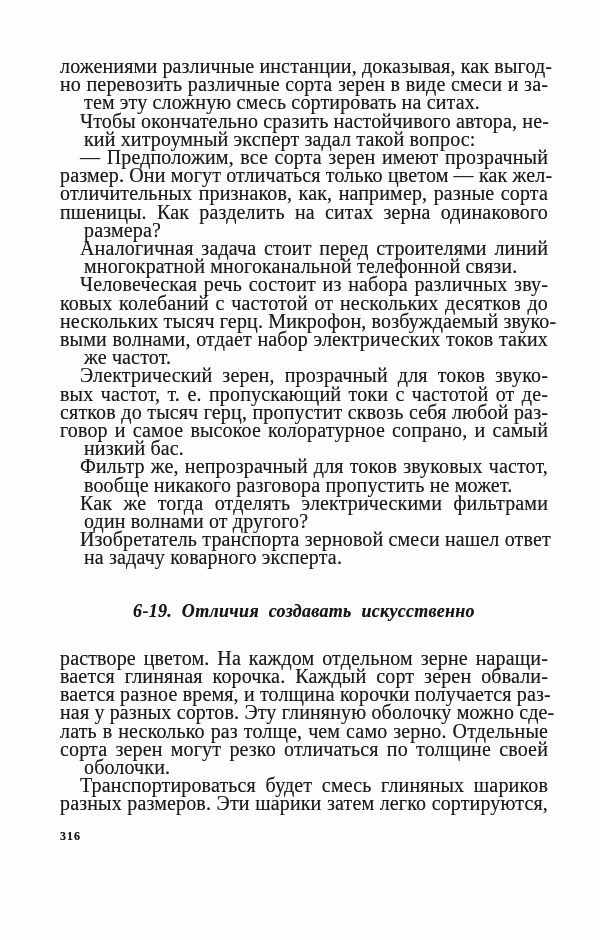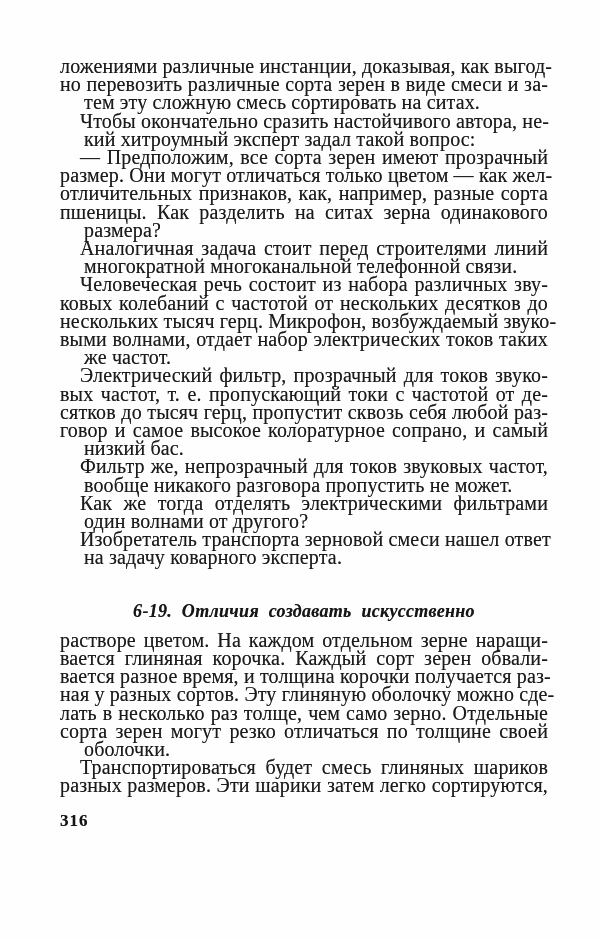--- a/index.html
+++ b/index.html
@@ -35,34 +35,34 @@
   .line.end {
     text-align-last: left;
     margin-left: 24px;
     -moz-text-align-last: left;
   }
   .line.indent {
     text-indent: 20px;
   }
   .section-heading {
     margin-top: 33px;
-    margin-bottom: 9px;
+    margin-bottom: 27px;
     text-align: center;
     font-size: 18px;
     line-height: 22px;
     font-weight: 700;
     font-style: italic;
     color: #161616;
     word-spacing: 5px;
     letter-spacing: 0.3px;
     text-shadow: 0 0 0.4px rgba(20,20,20,0.6);
   }
   .page-number {
     margin-top: 16px;
-    font-size: 17px;
+    font-size: 12px;
     font-weight: 700;
     color: #141414;
     letter-spacing: 1px;
     text-shadow: 0 0 0.4px rgba(20,20,20,0.6);
   }
 </style>
 </head>
 <body>
 
 <div class="page">
@@ -79,21 +79,21 @@
         <div class="line">отличительных признаков, как, например, разные сорта</div>
         <div class="line">пшеницы. Как разделить на ситах зерна одинакового</div>
         <div class="line end">размера?</div>
         <div class="line indent">Аналогичная задача стоит перед строителями линий</div>
         <div class="line end">многократной многоканальной телефонной связи.</div>
         <div class="line indent">Человеческая речь состоит из набора различных зву-</div>
         <div class="line">ковых колебаний с частотой от нескольких десятков до</div>
         <div class="line">нескольких тысяч герц. Микрофон, возбуждаемый звуко-</div>
         <div class="line">выми волнами, отдает набор электрических токов таких</div>
         <div class="line end">же частот.</div>
-        <div class="line indent">Электрический фильтр, прозрачный для токов звуко-</div>
+        <div class="line indent">Электрический зерен, прозрачный для токов звуко-</div>
         <div class="line">вых частот, т. е. пропускающий токи с частотой от де-</div>
         <div class="line">сятков до тысяч герц, пропустит сквозь себя любой раз-</div>
         <div class="line">говор и самое высокое колоратурное сопрано, и самый</div>
         <div class="line end">низкий бас.</div>
         <div class="line indent">Фильтр же, непрозрачный для токов звуковых частот,</div>
         <div class="line end">вообще никакого разговора пропустить не может.</div>
         <div class="line indent">Как же тогда отделять электрическими фильтрами</div>
         <div class="line end">один волнами от другого?</div>
         <div class="line indent">Изобретатель транспорта зерновой смеси нашел ответ</div>
         <div class="line end">на задачу коварного эксперта.</div>

